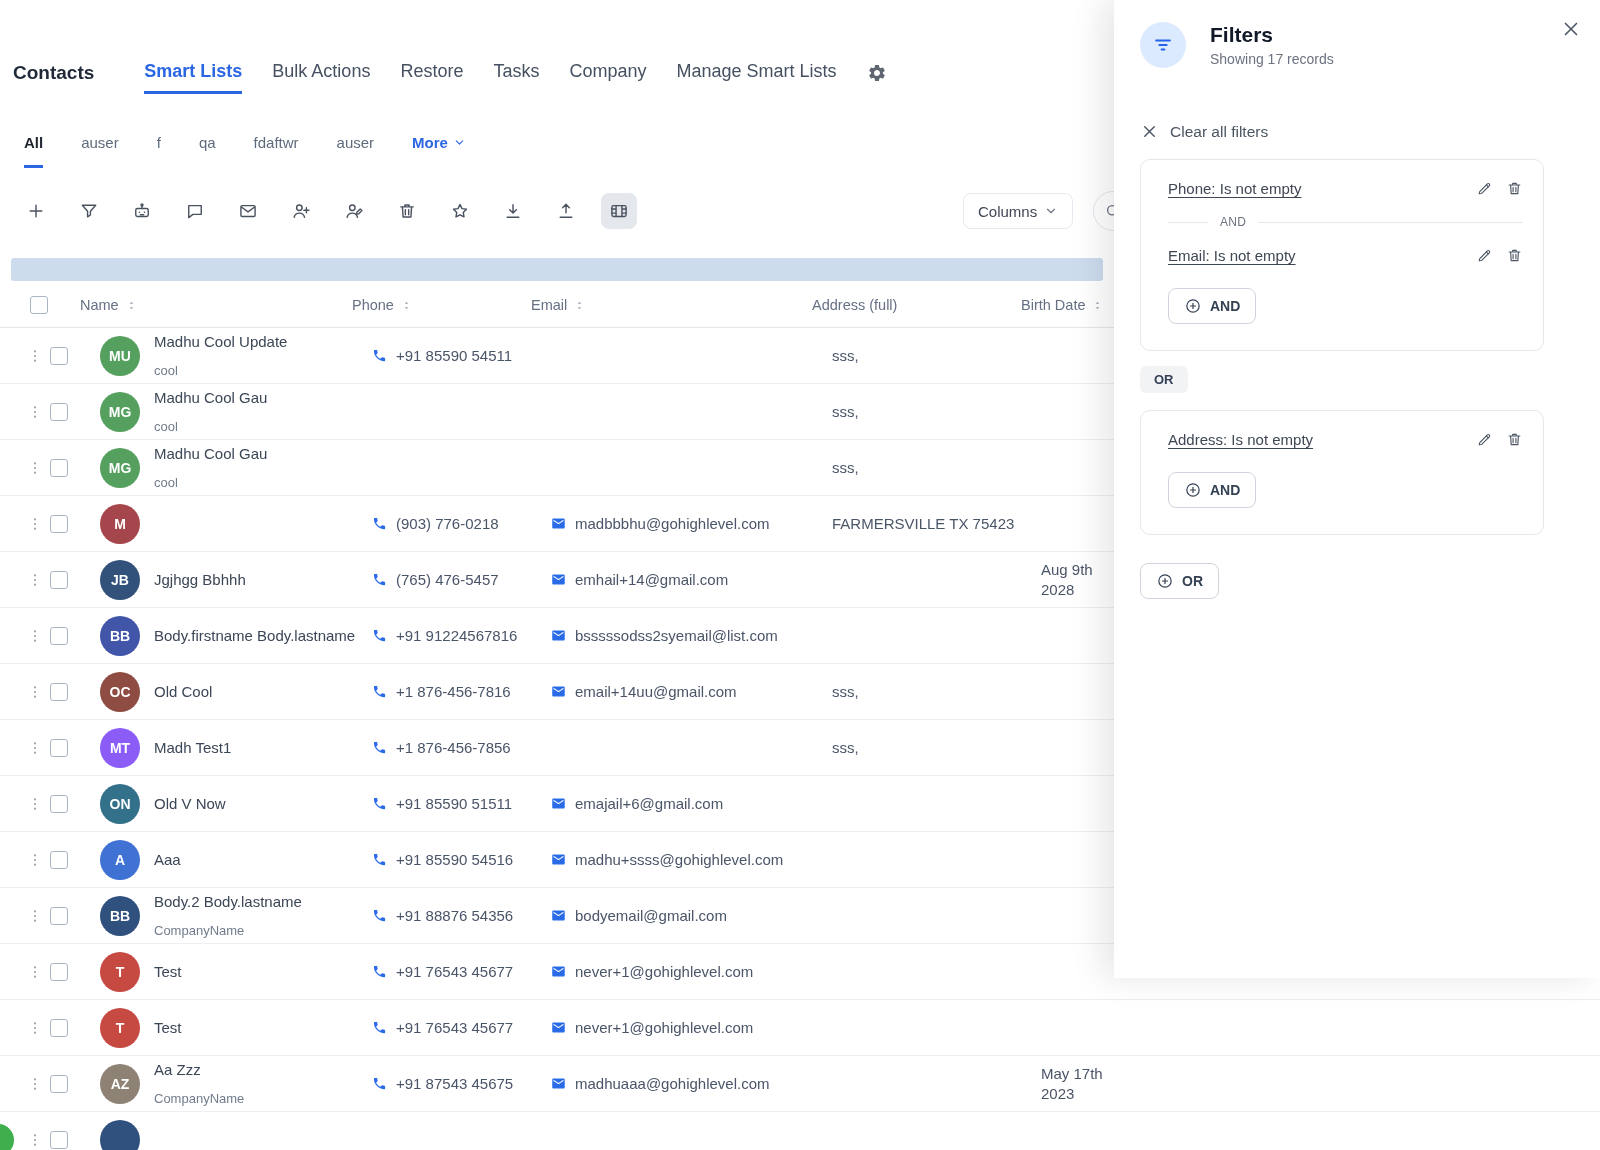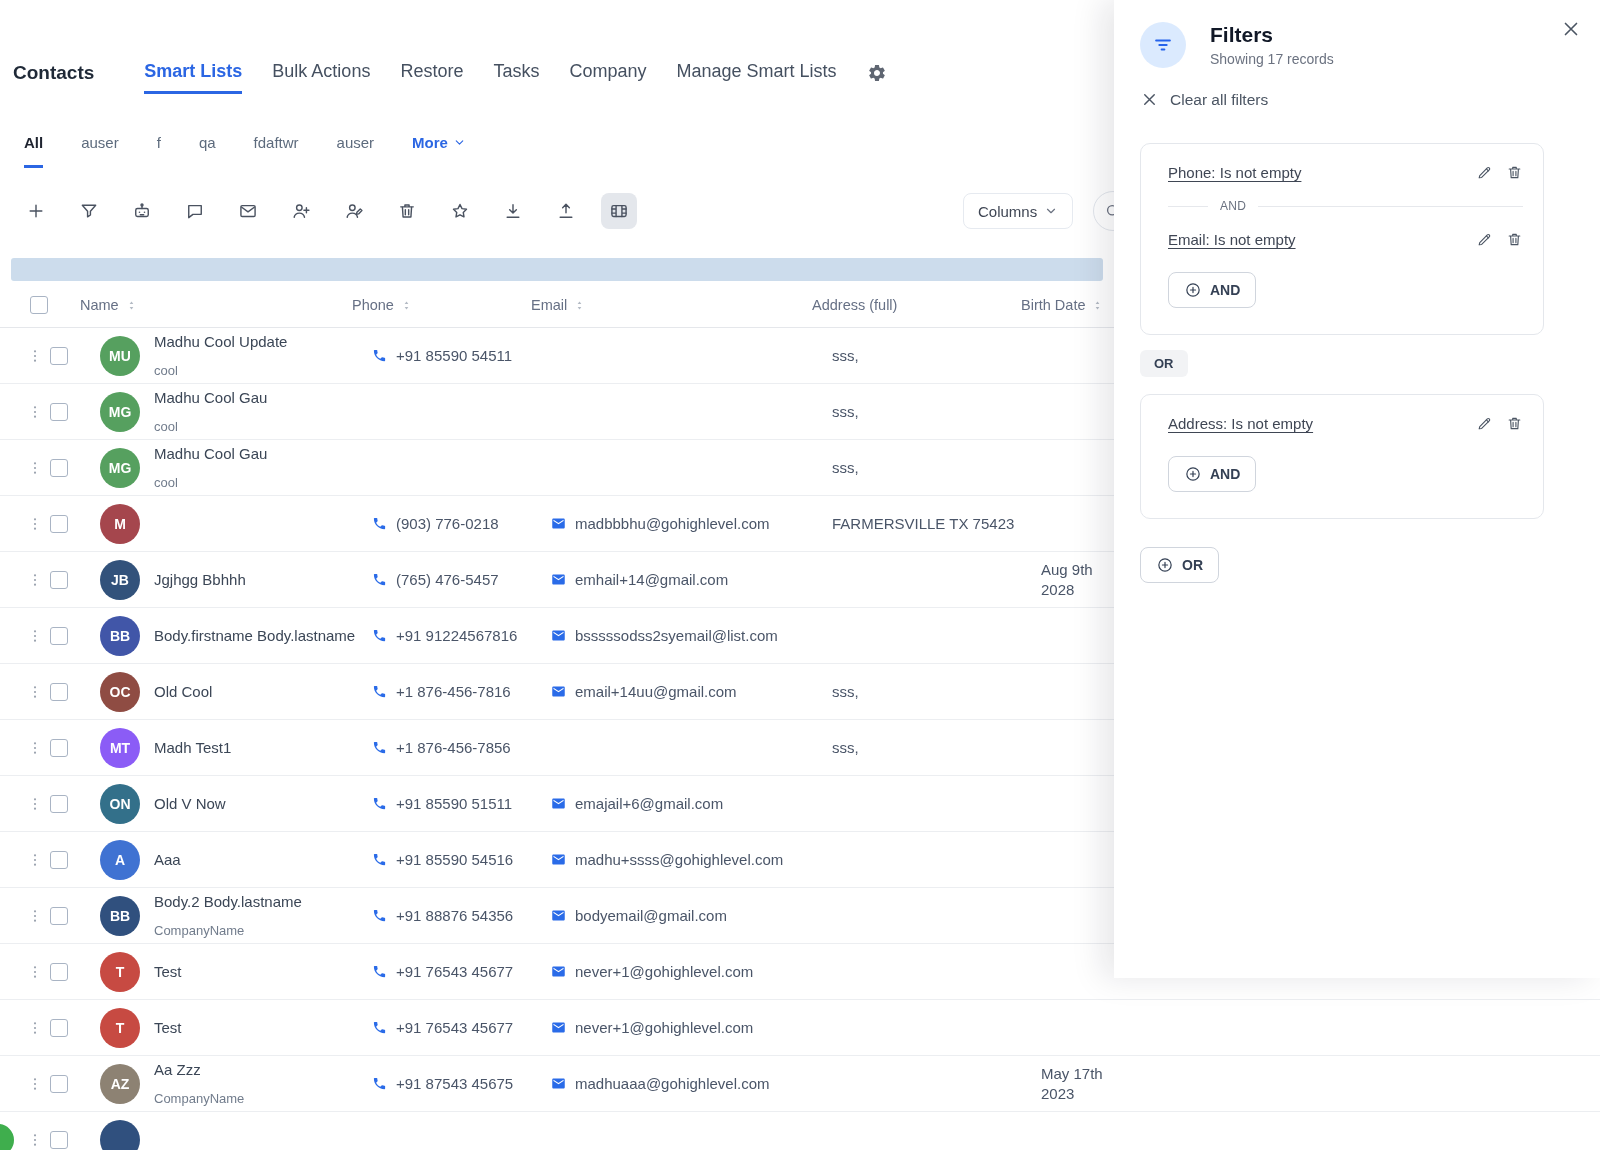--- a/index.html
+++ b/index.html
@@ -56,22 +56,22 @@
   .cellicon{display:inline-flex;margin-right:9px}
 
   
   .panel{position:absolute;left:1114px;top:0;width:486px;height:978px;background:#fff;z-index:5;
     box-shadow:-12px 0 30px rgba(16,24,40,.10);padding:22px 56px 0 26px}
   .panel-close{position:absolute;top:18px;right:18px;border:none;background:none;color:#4b5563;cursor:pointer}
   .panel-header{display:flex;align-items:center;gap:24px}
   .panel-funnel{width:46px;height:46px;border-radius:50%;background:#dbeafe;color:#2563eb;display:flex;align-items:center;justify-content:center;flex:0 0 46px}
   .panel-title{font-size:21px;font-weight:700;color:#111827}
   .panel-sub{font-size:14px;color:#6b7280;margin-top:4px}
-  .clear-filters{margin-top:22px;display:flex;align-items:center;gap:11px;color:#4b5563;font-size:15.5px;cursor:pointer;width:fit-content}
-  #filter-groups{margin-top:34px}
+  .clear-filters{margin-top:54px;display:flex;align-items:center;gap:11px;color:#4b5563;font-size:15.5px;cursor:pointer;width:fit-content}
+  #filter-groups{margin-top:18px}
   .filter-card{border:1px solid #e4e7ec;border-radius:10px;padding:20px 20px 26px 27px;background:#fff}
   .cond-row{display:flex;justify-content:space-between;align-items:center}
   .cond-label{font-size:15px;color:#3f4654;text-decoration:underline;text-underline-offset:3px;cursor:pointer}
   .cond-actions{display:flex;gap:13px;color:#4b5563}
   .icon-btn{border:none;background:none;color:#4b5563;cursor:pointer;display:flex;align-items:center}
   .and-divider{display:flex;align-items:center;margin:18px 0}
   .and-divider .line{border-top:1px solid #e6e8ec;height:0}
   .and-divider .l{width:40px}
   .and-divider .r{flex:1}
   .and-label{font-size:12px;color:#6b7280;margin:0 12px;letter-spacing:.3px}

